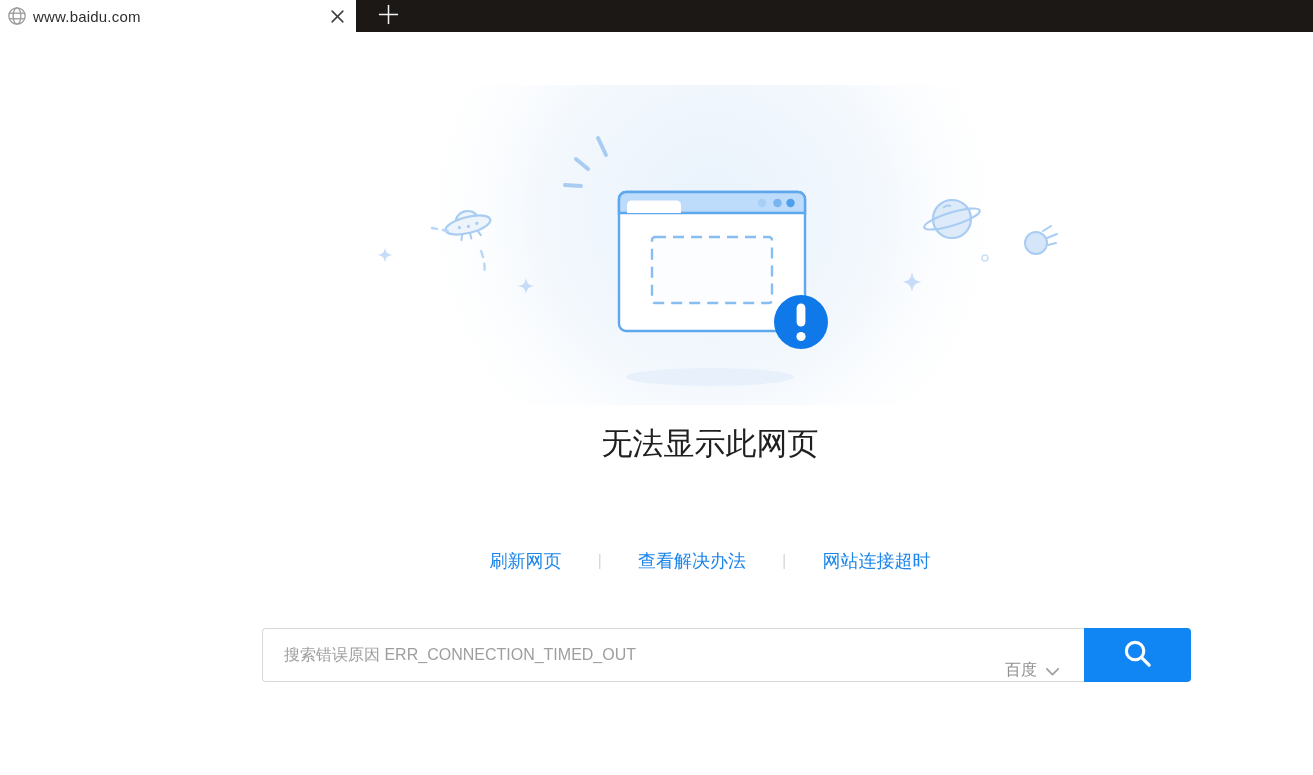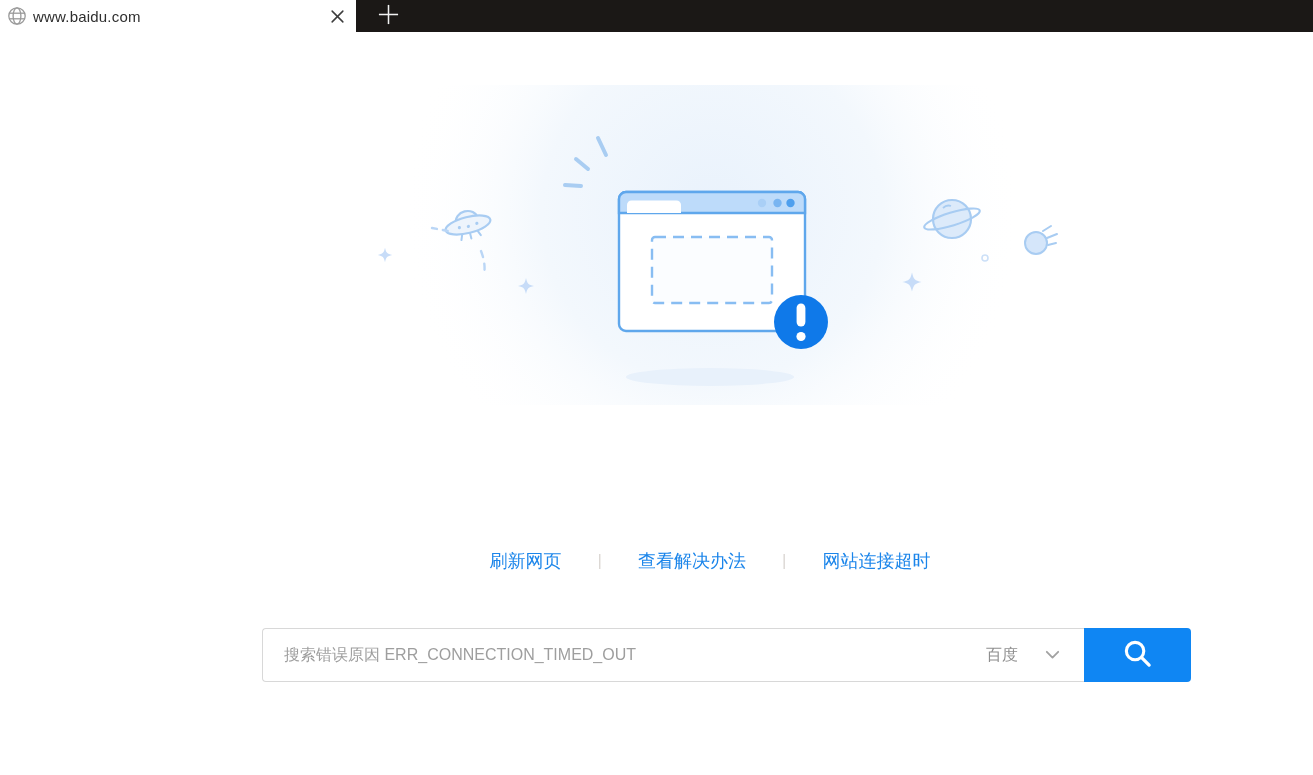--- a/index.html
+++ b/index.html
@@ -34,22 +34,22 @@
   .links a { color:#1b85ea; text-decoration:none; cursor:pointer; }
   .links .sep { color:#dcd8d4; font-size:17px; font-weight:300; }
 
   .searchbar { position:absolute; left:262px; top:628px; width:929px; height:54px; display:flex; }
   .searchbox { position:relative; flex:1; height:54px; background:#fff;
                border:1px solid #d8d8d8; border-right:none; border-radius:4px 0 0 4px; }
   .searchbox input { width:100%; height:100%; border:none; outline:none; background:transparent;
                      padding:0 110px 0 21px; font-size:16px; color:#3b82f6;
                      font-family:"Liberation Sans", sans-serif; }
   .searchbox input::placeholder { color:#9e9e9e; opacity:1; }
-  .engine { position:absolute; right:24px; top:0; height:100%; display:flex; align-items:center;
-            gap:27px; cursor:pointer; }
+  .engine { position:absolute; right:24px; top:0; height:100%; display:flex; align-items:flex-end;
+            gap:8px; cursor:pointer; }
   .engine-label { font-size:16px; color:#8f8f8f; }
   .searchbtn { width:107px; height:54px; border:none; background:#0f86f3; cursor:pointer;
                border-radius:0 4px 4px 0; display:flex; align-items:center; justify-content:center; }
 </style>
 </head>
 <body>
 
 <div class="screen">
 
   <div class="tabbar">
@@ -152,20 +152,21 @@
       <rect x="292" y="152" width="120" height="66" rx="3" fill="#FBFDFF" stroke="#88BDF2" stroke-width="2.4" stroke-dasharray="11 7"></rect>
     </g>
 
     <g>
       <circle cx="441" cy="237" r="27" fill="#0F79E9"></circle>
       <rect x="436.6" y="218.5" width="8.8" height="23" rx="4.4" fill="#FFFFFF"></rect>
       <circle cx="441" cy="251.5" r="4.6" fill="#FFFFFF"></circle>
     </g>
   </svg>
 
+  <h1 class="err-title">无法显示此网页</h1>
 
 
   <div class="links">
     <a>刷新网页</a>
     <span class="sep">|</span>
     <a>查看解决办法</a>
     <span class="sep">|</span>
     <a>网站连接超时</a>
   </div>
 

